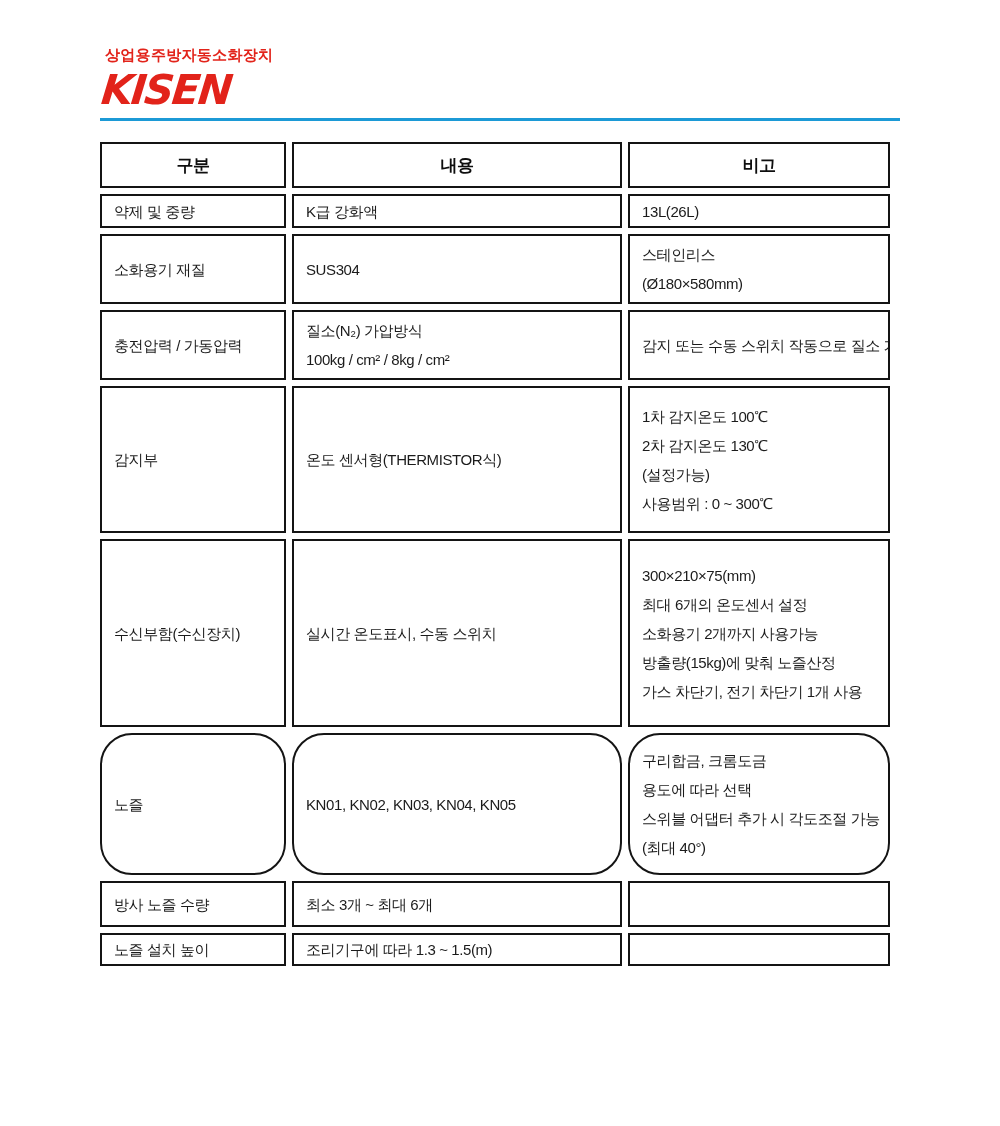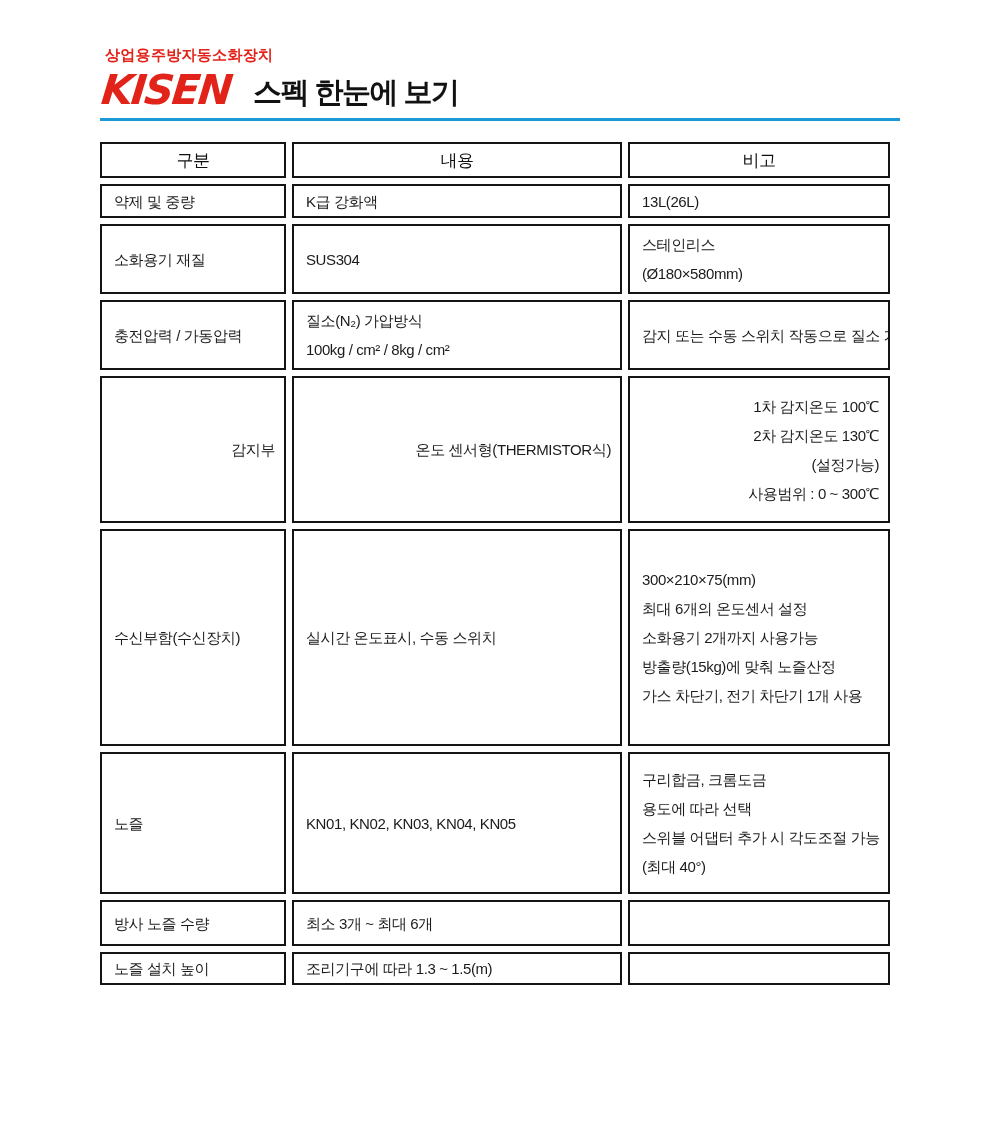--- a/index.html
+++ b/index.html
@@ -61,56 +61,55 @@
   col.c1 { width: 186px; }
   col.c2 { width: 330px; }
   col.c3 { width: 262px; }
   .spec th, .spec td {
     border: 2px solid #141414;
     background: #ffffff;
     vertical-align: middle;
     overflow: hidden;
   }
   .spec th {
-    height: 36px;
+    height: 46px;
     font-size: 17px;
-    font-weight: 400;
+    font-weight: 700;
     text-align: center;
     letter-spacing: -0.5px;
     color: #0e0e0e;
   }
   .spec td { padding: 0 9px 0 12px; text-align: left; }
   .ln {
     font-size: 15px;
     line-height: 29px;
     letter-spacing: -0.4px;
     white-space: nowrap;
     color: #1b1b1b;
   }
   tr.r0 td { height: 70px; }
   tr.r1 td { height: 34px; }
   tr.r2 td { height: 70px; }
   tr.r3 td { height: 70px; }
-  tr.r4 td { height: 147px; text-align: right; }
+  tr.r4 td { height: 147px; }
   tr.r5 td { height: 30px; }
-  tr.r6 td { height: 217px; }
-  tr.r7 td { height: 142px; }
+  tr.r6 td { height: 188px; }
+  tr.r7 td { height: 142px; border-radius: 32px; }
   tr.r8 td { height: 46px; }
   tr.r9 td { height: 18px; }
 </style>
 </head>
 <body>
 
 <div class="page">
 
   <div class="brand-tagline">상업용주방자동소화장치</div>
 
   <div class="brand-row">
     <div class="brand-logo">KISEN</div>
-    <h1 class="page-title">스펙 한눈에 보기</h1>
   </div>
 
   <div class="divider"></div>
 
   <table class="spec">
     <colgroup>
         <col class="c1">
         <col class="c2">
         <col class="c3">
       </colgroup>

